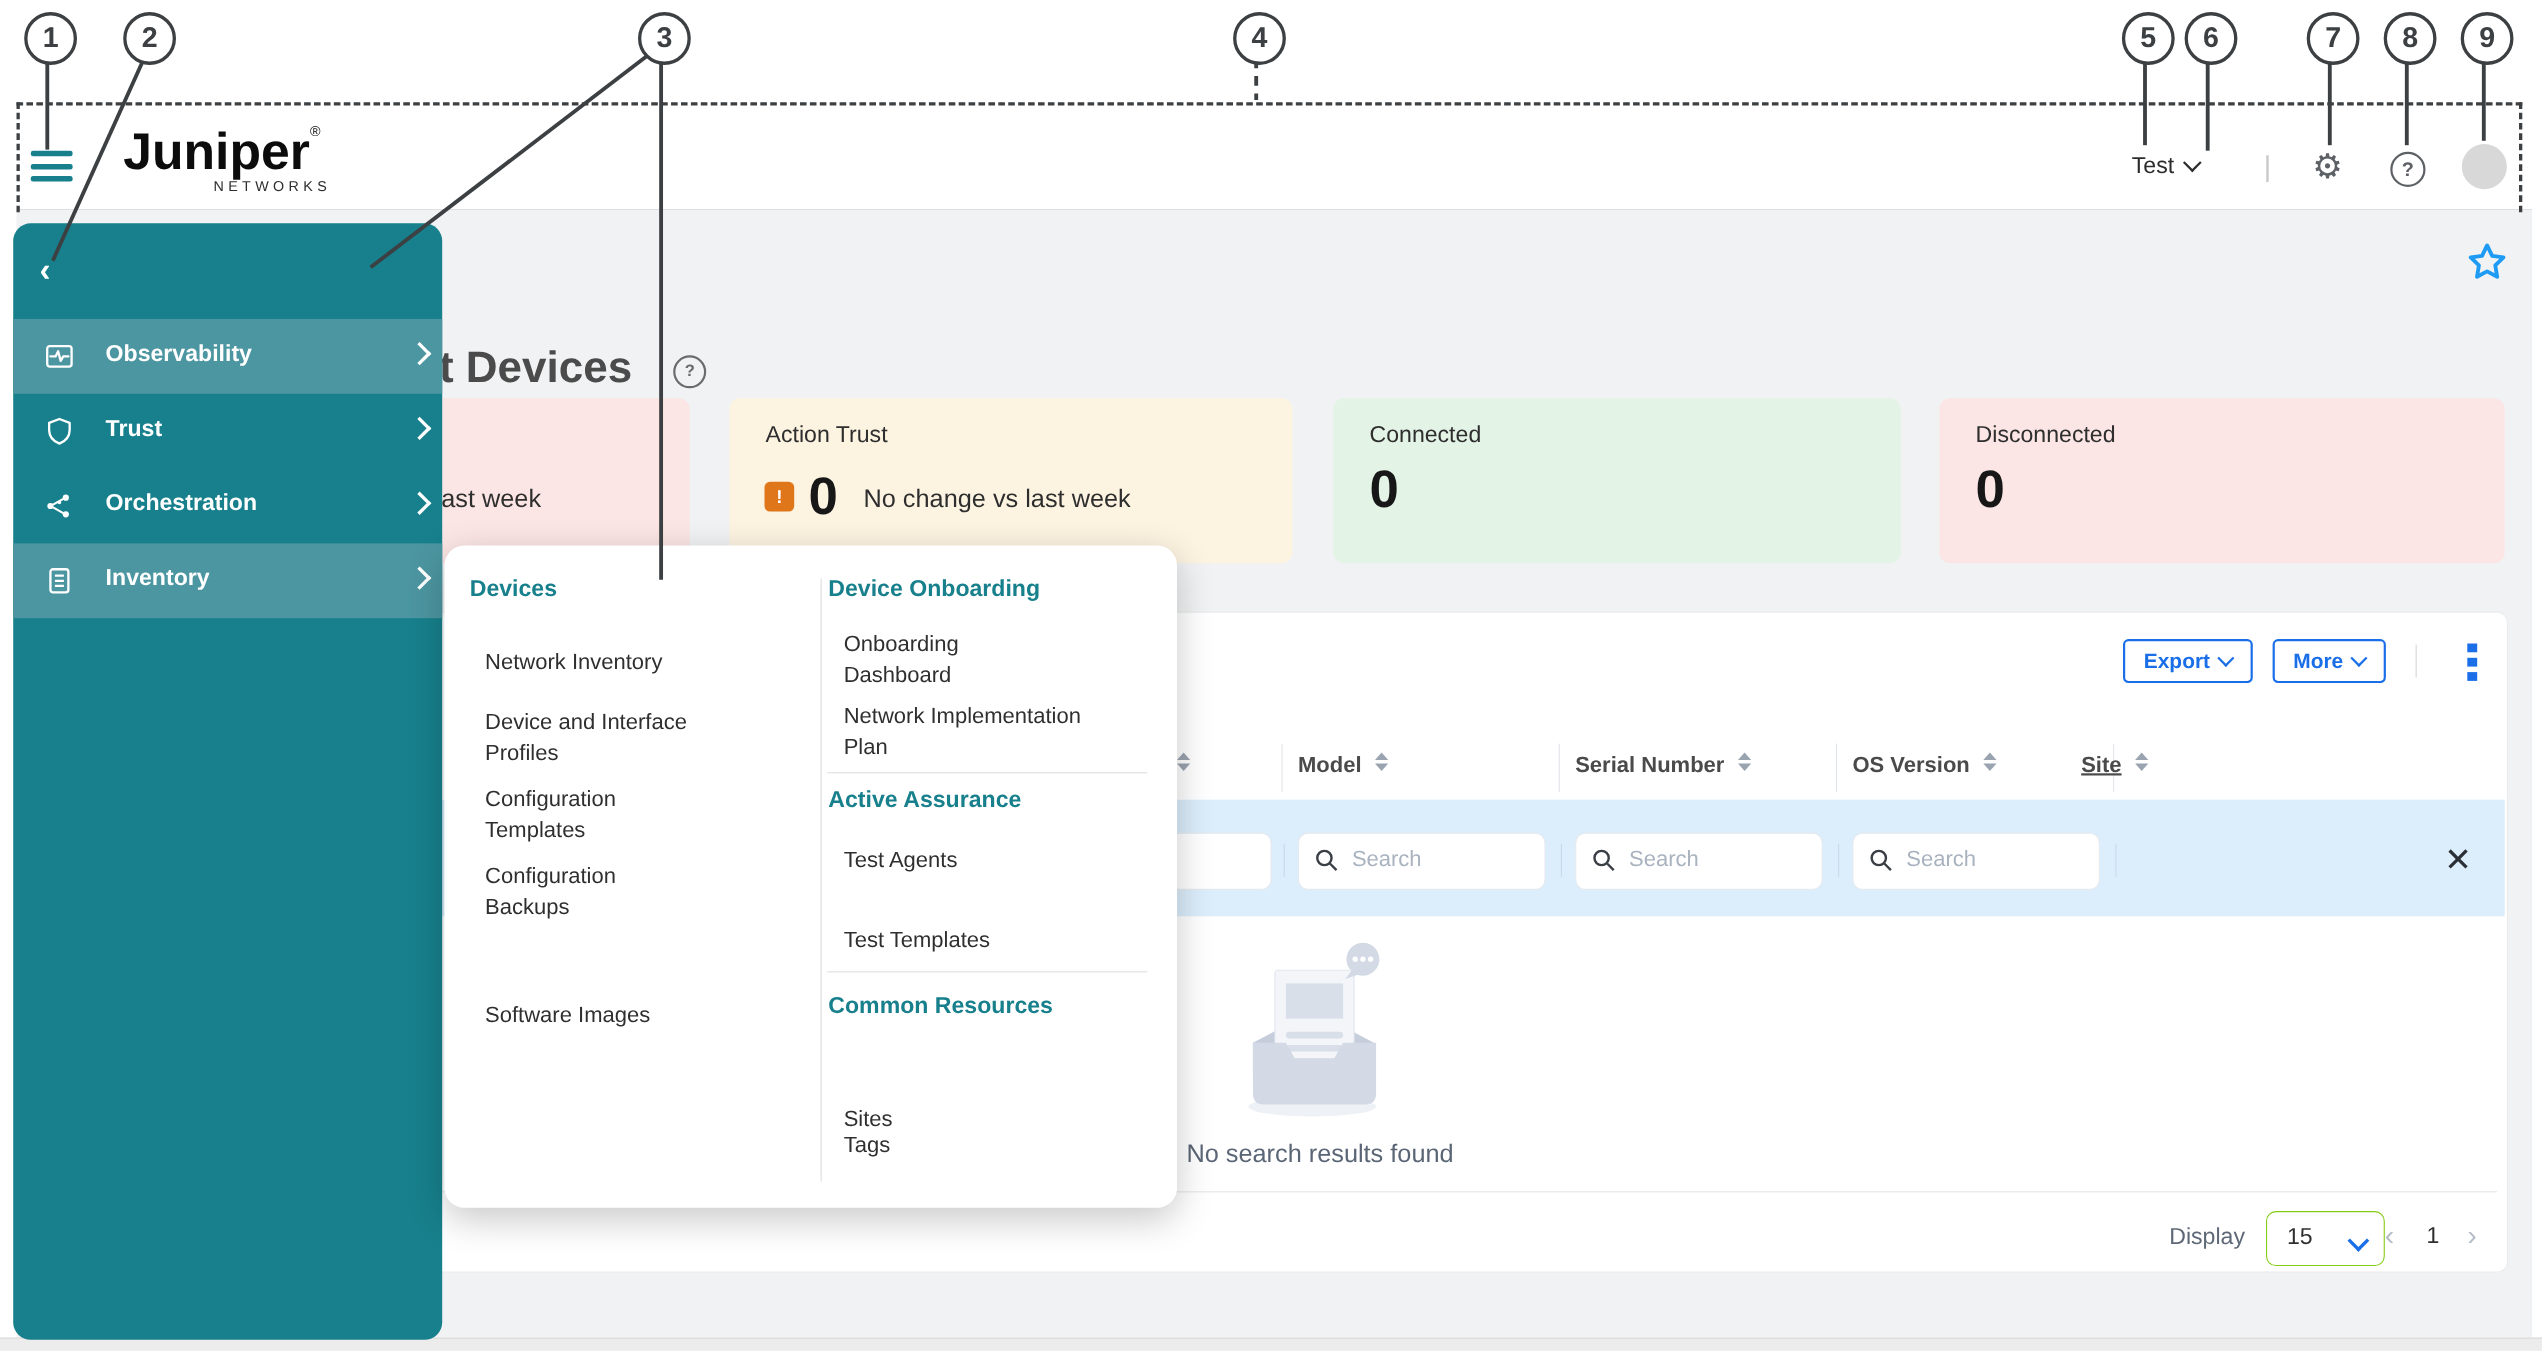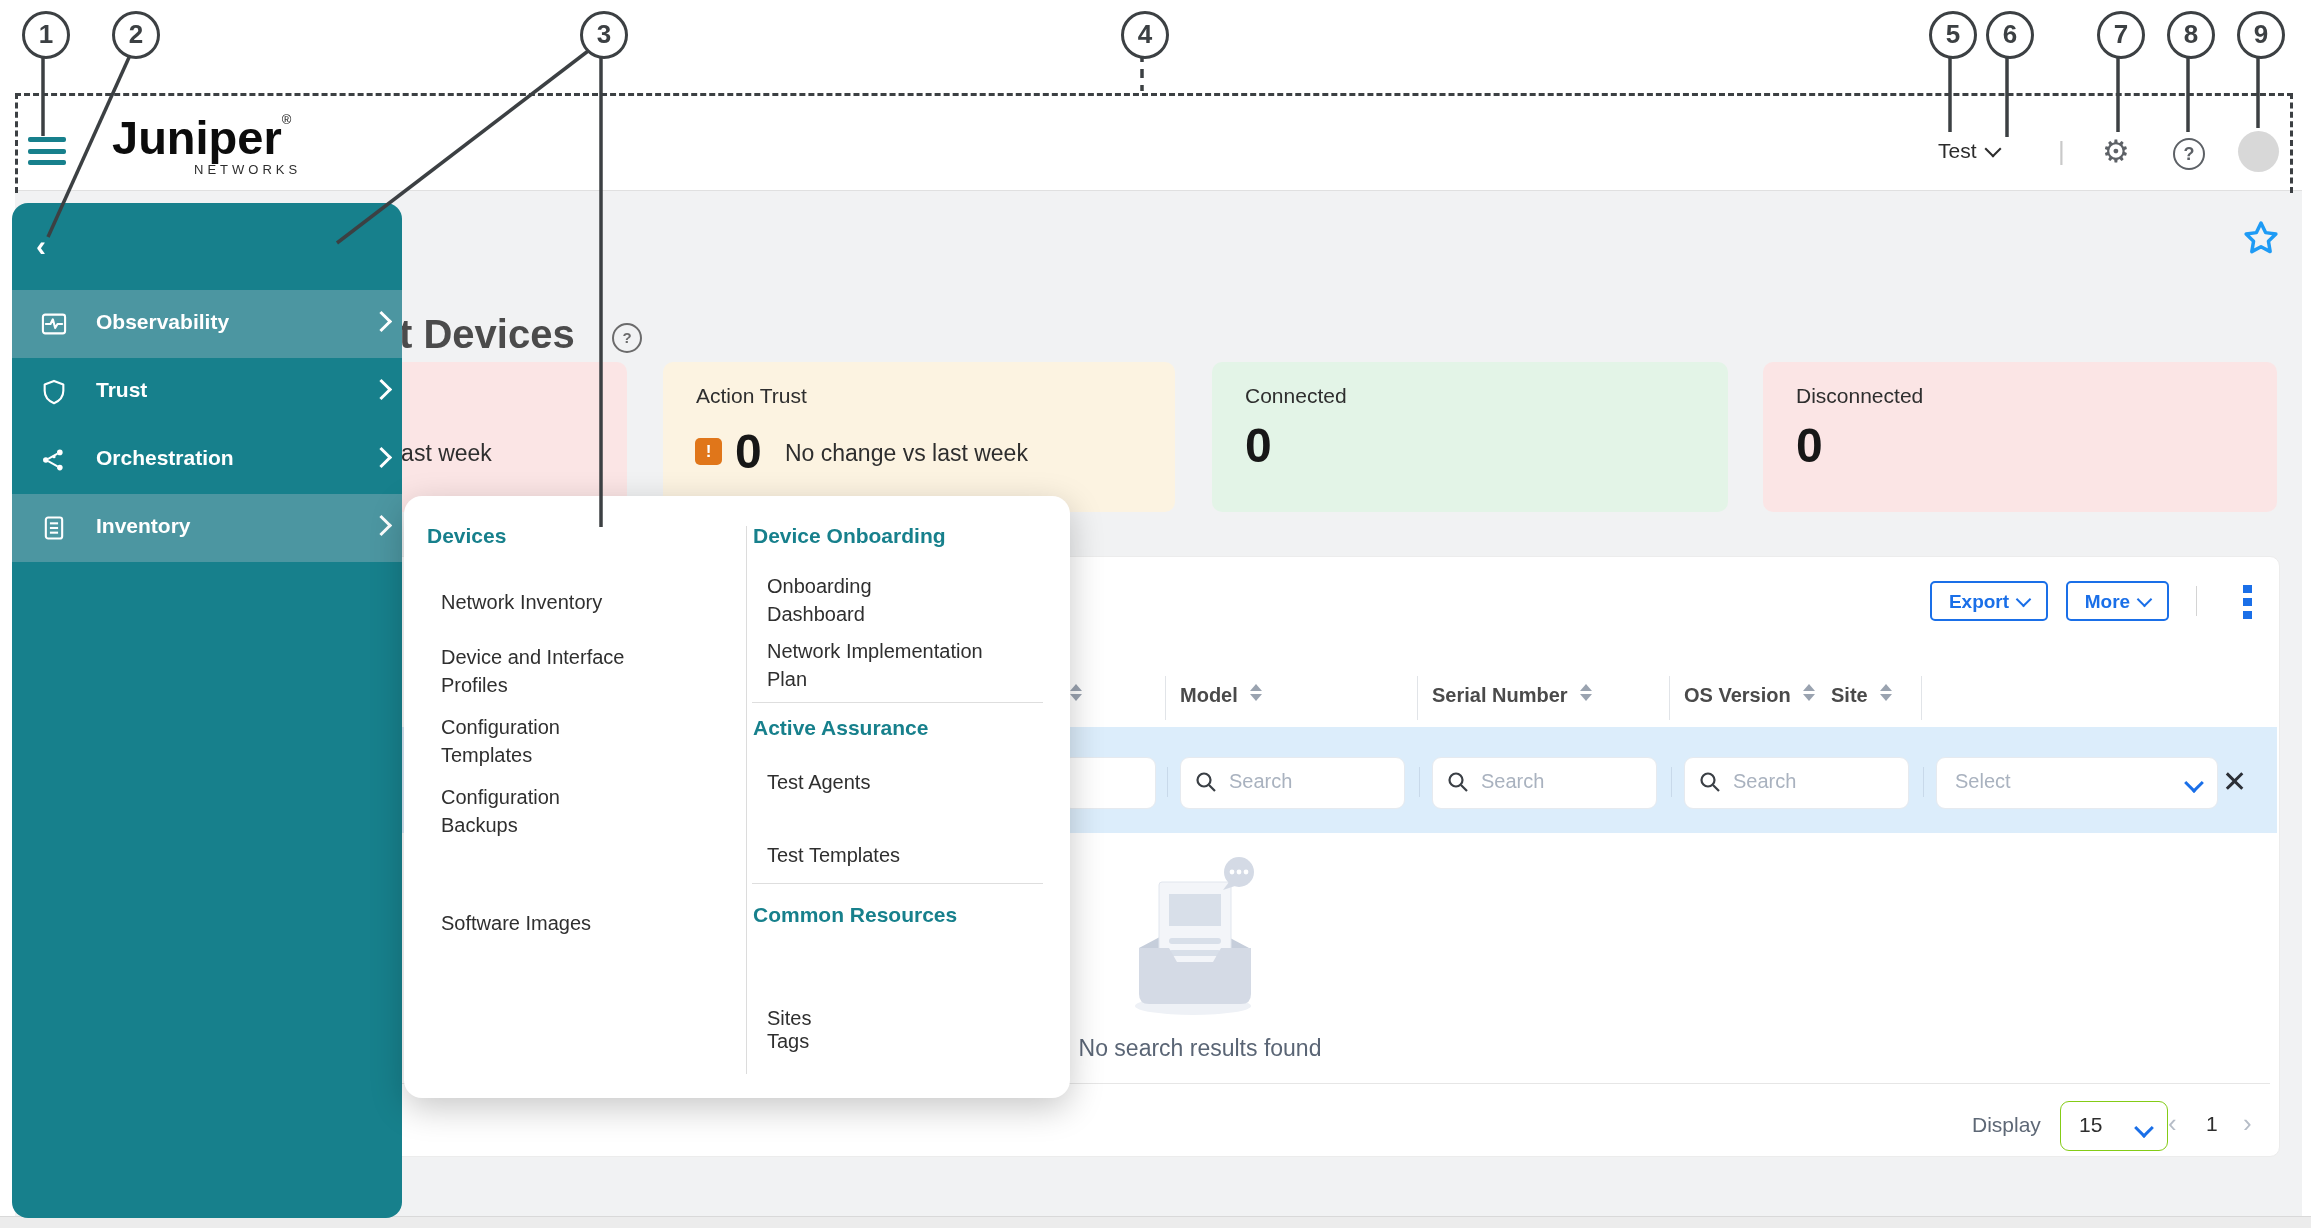--- a/index.html
+++ b/index.html
@@ -151,21 +151,21 @@
     </div>
 
   <div class="abs" style="left:1070px;top:684px;z-index:2;"><span class="sorts" style="margin-left:0;"><b class="up"></b><b class="dn"></b></span></div>
   <div class="abs coldiv" style="left:1165px;"></div>
   <div class="abs colhdr" style="left:1180px;"><span>Model</span><span class="sorts"><b class="up"></b><b class="dn"></b></span></div>
   <div class="abs coldiv" style="left:1417px;"></div>
   <div class="abs colhdr" style="left:1432px;"><span>Serial Number</span><span class="sorts"><b class="up"></b><b class="dn"></b></span></div>
   <div class="abs coldiv" style="left:1669px;"></div>
   <div class="abs colhdr" style="left:1684px;"><span>OS Version</span><span class="sorts"><b class="up"></b><b class="dn"></b></span></div>
   <div class="abs coldiv" style="left:1921px;"></div>
-  <div class="abs colhdr" style="left:1831px;"><span>Site</span><span class="sorts"><b class="up"></b><b class="dn"></b></span></div>
+  <div class="abs colhdr" style="left:1892px;text-decoration:underline;"><span>Site</span><span class="sorts"><b class="up"></b><b class="dn"></b></span></div>
 
   <div class="abs filterrow"></div>
 
   <div class="sinput abs" style="left:1062px;width:92px;"></div>
   <div class="abs fsep" style="left:1167px;"></div>
 
   <div class="sinput abs" style="left:1180px;width:223px;">
     <svg class="mag" width="22" height="22" viewBox="0 0 22 22">
         <circle cx="9" cy="9" r="6.5" fill="none" stroke="#3a3f45" stroke-width="2.2"></circle>
         <line x1="14" y1="14" x2="20" y2="20" stroke="#3a3f45" stroke-width="2.2"></line>
@@ -185,24 +185,20 @@
 
   <div class="sinput abs" style="left:1684px;width:223px;">
     <svg class="mag" width="22" height="22" viewBox="0 0 22 22">
         <circle cx="9" cy="9" r="6.5" fill="none" stroke="#3a3f45" stroke-width="2.2"></circle>
         <line x1="14" y1="14" x2="20" y2="20" stroke="#3a3f45" stroke-width="2.2"></line>
       </svg>
     <span class="ph">Search</span>
   </div>
   <div class="abs fsep" style="left:1923px;"></div>
 
-  <div class="sinput selbox abs" style="left:1936px;width:280px;">
-    <span class="ph">Select</span>
-    <span class="selchev"></span>
-  </div>
   <div class="abs clearx">✕</div>
 
   <svg class="abs illus" width="170" height="162" viewBox="0 0 170 162">
     <ellipse cx="82" cy="150" rx="58" ry="9" fill="#eef1f6"></ellipse>
     <polygon points="28,92 62,74 62,120 28,120" fill="#c6cedb"></polygon>
     <polygon points="138,92 104,74 104,120 138,120" fill="#c6cedb"></polygon>
     <rect x="48" y="26" width="72" height="98" rx="3" fill="#f3f5f9" stroke="#e1e6ee"></rect>
     <rect x="58" y="38" width="52" height="32" fill="#d8dfe9"></rect>
     <rect x="58" y="82" width="52" height="6" rx="3" fill="#d8dfe9"></rect>
     <rect x="58" y="94" width="52" height="6" rx="3" fill="#d8dfe9"></rect>

